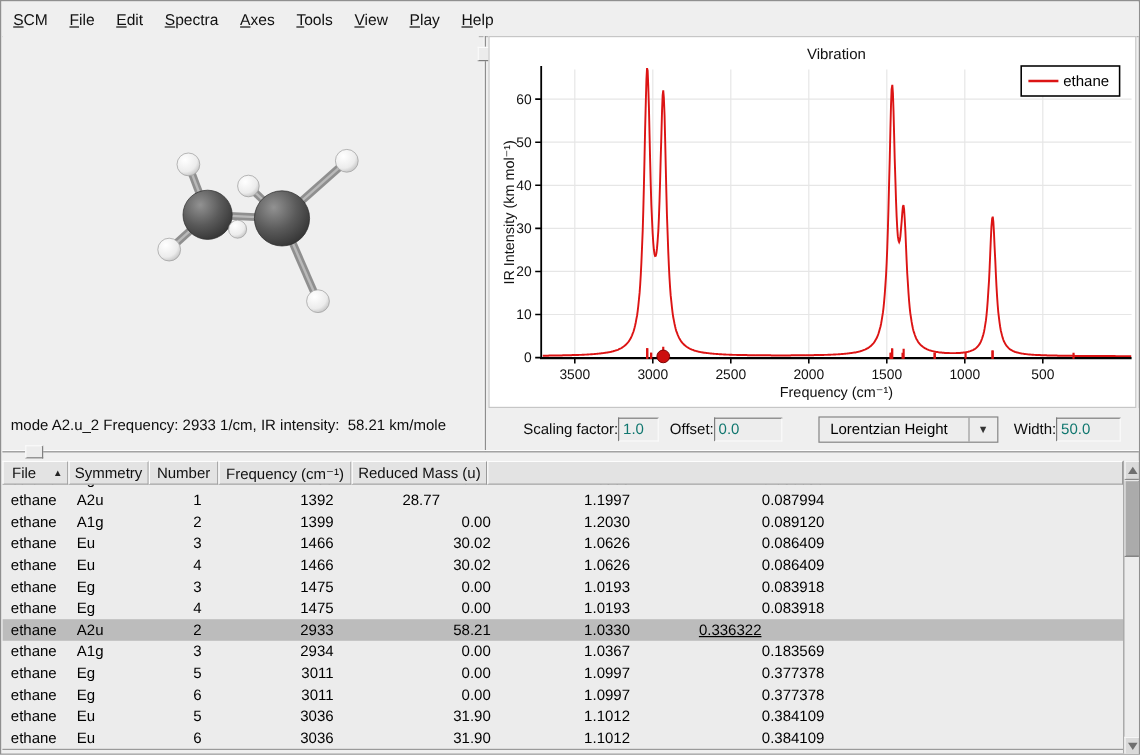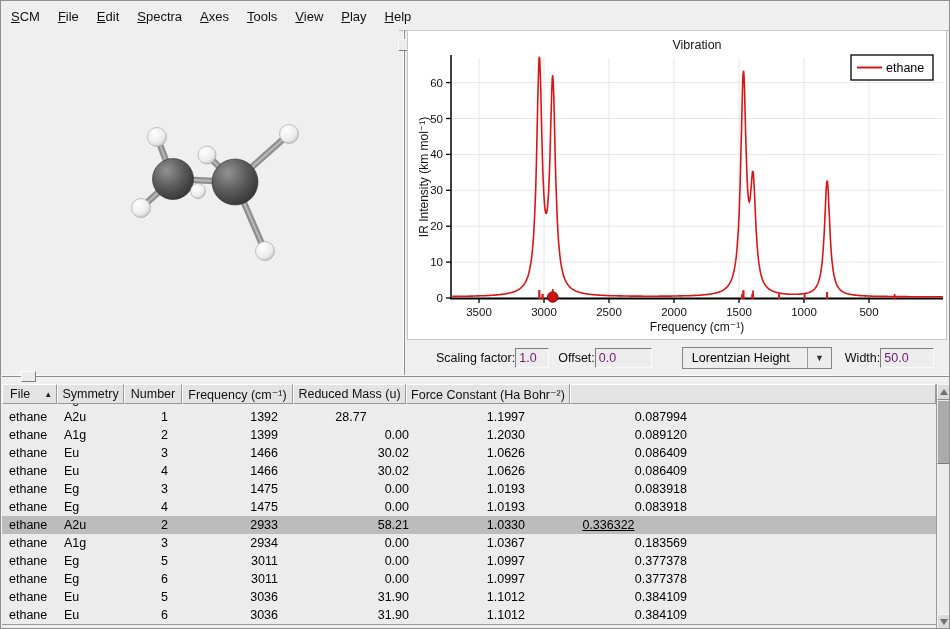--- a/index.html
+++ b/index.html
@@ -23,21 +23,21 @@
   .sash-h2{position:absolute;left:1px;top:375px;width:948px;height:1px;background:#8e8e8e;}
   #h-grip{position:absolute;left:20px;top:370px;width:15px;height:11px;background:#ececec;
           border-top:1px solid #fbfbfb;border-left:1px solid #fbfbfb;border-right:1px solid #7f7f7f;border-bottom:1px solid #7f7f7f;box-sizing:border-box;z-index:3;}
   #chart-panel{position:absolute;left:406px;top:29px;width:540px;height:310px;background:#ffffff;
                border:1px solid #c6c6c6;box-sizing:border-box;}
   
   #controls-row{position:absolute;left:430px;top:339px;width:543px;height:35px;display:flex;align-items:center;
                 padding-left:5px;box-sizing:border-box;background:#efefef;font-size:12.5px;}
   .ctl-label{color:#0d0d0d;white-space:pre;}
   .ctl-entry{height:20px;box-sizing:border-box;background:#ededed;border:1px solid;
-             border-color:#7d7d7d #fafafa #fafafa #7d7d7d;font-size:12.5px;color:#701a75;
+             border-color:#7d7d7d #fafafa #fafafa #7d7d7d;font-size:12.5px;color:#0f766e;
              padding:0 3px;font-family:"Liberation Sans","DejaVu Sans",sans-serif;}
   #combobox{height:22px;width:150px;margin-left:30px;display:flex;align-items:center;box-sizing:border-box;
             background:#ededed;border:1px solid #858585;padding:0 0 0 9px;font-size:12.5px;}
   #combobox .cb-arrow{margin-left:auto;align-self:stretch;display:flex;align-items:center;
             border-left:1px solid #9a9a9a;padding:0 7px;font-size:9px;color:#333;}
   
   #table-header{position:absolute;left:1px;top:383px;width:934px;height:20px;display:flex;}
   .hcell{box-sizing:border-box;background:#e3e3e3;border-top:1px solid #fdfdfd;border-left:1px solid #fdfdfd;
          border-right:1px solid #9a9a9a;border-bottom:1px solid #9a9a9a;font-size:12.5px;color:#111;
          display:flex;align-items:center;justify-content:center;white-space:nowrap;overflow:hidden;}
@@ -109,20 +109,23 @@
         <circle cx="205" cy="125" r="9" fill="url(#hGrad)" stroke="#9e9e9e" stroke-width="0.6"></circle>
         <circle cx="155" cy="107" r="9.5" fill="url(#hGrad)" stroke="#9e9e9e" stroke-width="0.6"></circle>
         <circle cx="139" cy="178" r="9.5" fill="url(#hGrad)" stroke="#9e9e9e" stroke-width="0.6"></circle>
         <circle cx="171" cy="149" r="20.5" fill="url(#cGrad)" stroke="#2c2c2c" stroke-width="0.6"></circle>
         <circle cx="196" cy="161" r="7.5" fill="url(#hGrad)" stroke="#9e9e9e" stroke-width="0.6"></circle>
         <circle cx="233" cy="152" r="23" fill="url(#cGrad)" stroke="#2c2c2c" stroke-width="0.6"></circle>
         <circle cx="287" cy="104" r="9.5" fill="url(#hGrad)" stroke="#9e9e9e" stroke-width="0.6"></circle>
         <circle cx="263" cy="221" r="9.5" fill="url(#hGrad)" stroke="#9e9e9e" stroke-width="0.6"></circle>
       </svg></div>
 
+  <div id="status-bar">
+    <span id="status-text">mode A2.u_2 Frequency: 2933 1/cm, IR intensity:  58.21 km/mole</span>
+  </div>
 
   <div class="sash-v1"></div>
   <div class="sash-v2"></div>
   <div id="v-grip"></div>
 
   <div id="chart-panel"><svg width="538" height="308">
         <line x1="71" y1="27" x2="71" y2="267" stroke="#e6e6e6" stroke-width="1"></line>
         <line x1="136" y1="27" x2="136" y2="267" stroke="#e6e6e6" stroke-width="1"></line>
         <line x1="201" y1="27" x2="201" y2="267" stroke="#e6e6e6" stroke-width="1"></line>
         <line x1="266" y1="27" x2="266" y2="267" stroke="#e6e6e6" stroke-width="1"></line>
@@ -222,23 +225,20 @@
       </div>
       <div class="hcell" style="width:58px">
         <span>Number</span>
       </div>
       <div class="hcell" style="width:111px">
         <span>Frequency (cm⁻¹)</span>
       </div>
       <div class="hcell" style="width:113px">
         <span>Reduced Mass (u)</span>
       </div>
-      <div class="hcell" style="width:164px">
-        <span>Force Constant (Ha Bohr⁻²)</span>
-      </div>
       <div class="hcell filler"></div>
     </div>
   <div id="table-body">
       <div class="trow">
         <div class="tcell" style="width:55px;text-align:left;padding-left:7px;">ethane</div>
         <div class="tcell" style="width:67px;text-align:left;padding-left:7px;">Eg</div>
         <div class="tcell" style="width:58px;text-align:right;padding-right:14px;">2</div>
         <div class="tcell" style="width:111px;text-align:right;padding-right:15px;">1193</div>
         <div class="tcell" style="width:124px;text-align:right;padding-right:8px;">0.00</div>
         <div class="tcell" style="width:113px;text-align:right;padding-right:5px;">1.0935</div>

